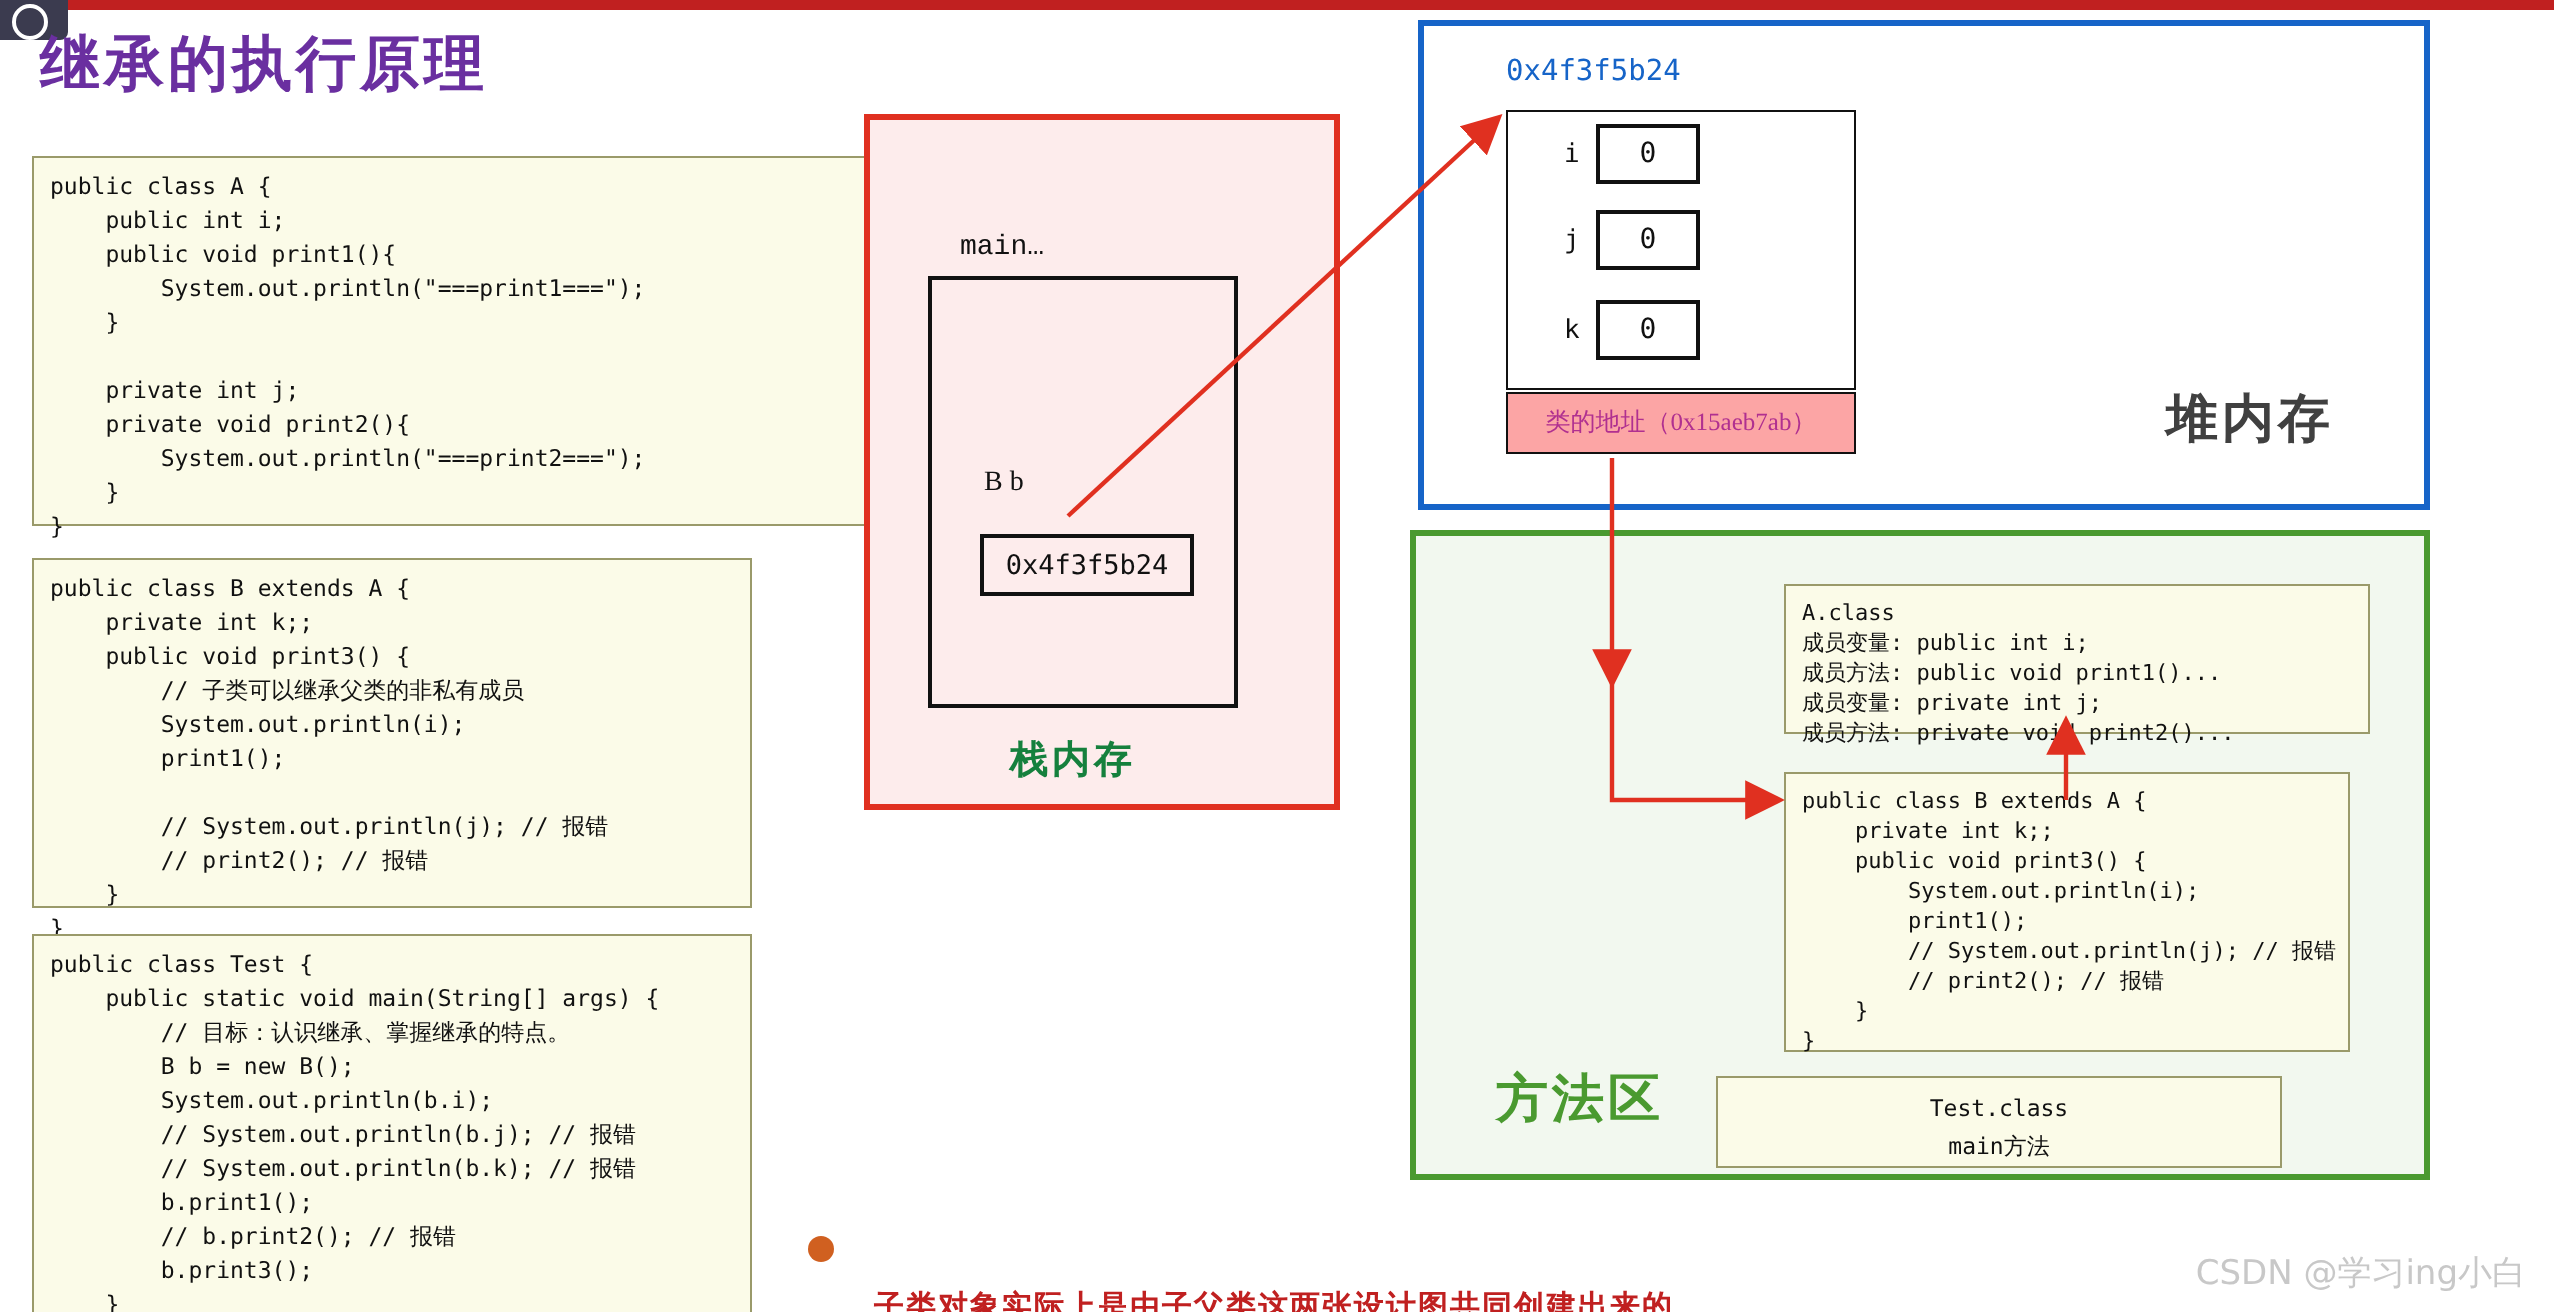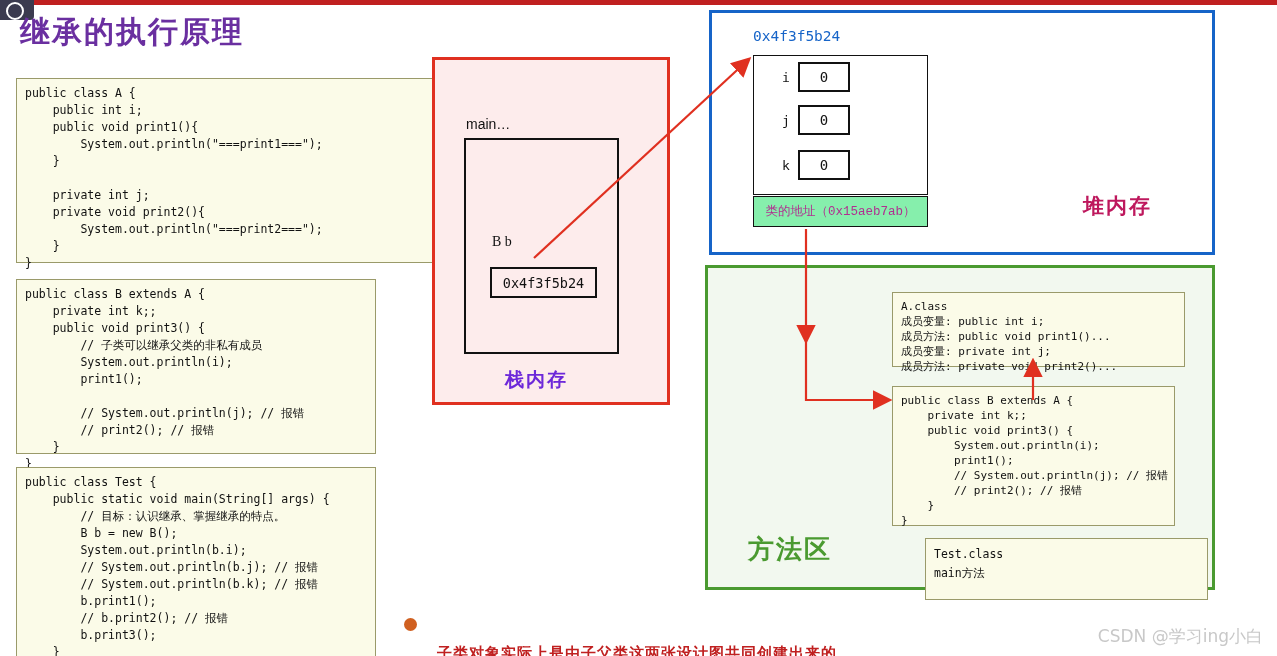--- a/index.html
+++ b/index.html
@@ -49,25 +49,25 @@
   #code-test{ left:16px; top:455px; width:360px; height:198px; }
 
   
   .stack-outer{
     position:absolute;left:432px;top:57px;width:238px;height:348px;
     background:#fdecec;border:3px solid #e03020;box-sizing:border-box;
   }
   .stack-label{
     position:absolute;left:505px;top:367px;
     font-family:"DejaVu Sans", sans-serif;
-    font-weight:bold;font-size:19px;color:#6d28d9;letter-spacing:2px;
+    font-weight:bold;font-size:19px;color:#15803d;letter-spacing:2px;
   }
   .main-label{
-    position:absolute;left:466px;top:116px;
-    font-family:Liberation Sans, sans-serif;
+    position:absolute;left:480px;top:116px;
+    font-family:Liberation Mono, monospace;
     font-size:14px;color:#111;
   }
   .main-frame{
     position:absolute;left:464px;top:138px;width:155px;height:216px;
     border:2px solid #111;box-sizing:border-box;background:transparent;
   }
   .bb{
     position:absolute;left:492px;top:234px;
     font-family:Liberation Serif, serif;
     font-size:14px;color:#111;
@@ -81,21 +81,21 @@
   }
 
   
   .heap-outer{
     position:absolute;left:709px;top:10px;width:506px;height:245px;
     border:3px solid #1664c8;box-sizing:border-box;background:#ffffff;
   }
   .heap-label{
     position:absolute;left:1083px;top:192px;
     font-family:"DejaVu Sans", sans-serif;
-    font-weight:bold;font-size:21px;color:#be185d;letter-spacing:2px;
+    font-weight:bold;font-size:26px;color:#404040;letter-spacing:2px;
   }
   .obj-addr{
     position:absolute;left:753px;top:28px;
     font-family:"DejaVu Sans Mono","Liberation Mono",monospace;
     font-size:14.5px;color:#1664c8;
   }
   .obj-box{
     position:absolute;left:753px;top:55px;width:175px;height:140px;
     border:1px solid #111;box-sizing:border-box;background:#ffffff;
   }
@@ -106,39 +106,39 @@
   }
   .field-cell{
     position:absolute;width:52px;height:30px;border:2px solid #111;
     box-sizing:border-box;background:#fff;
     font-family:"DejaVu Sans Mono","Liberation Mono",monospace;
     font-size:14px;color:#111;
     display:flex;align-items:center;justify-content:center;
   }
   .class-addr-box{
     position:absolute;left:753px;top:196px;width:175px;height:31px;
-    border:1px solid #111;box-sizing:border-box;background:#86efac;
+    border:1px solid #111;box-sizing:border-box;background:#fca5a5;
     display:flex;align-items:center;justify-content:center;
-    font-family:Liberation Mono, monospace;
+    font-family:Liberation Serif, serif;
     font-size:12.5px;color:#b03090;
   }
 
   
   .method-outer{
     position:absolute;left:705px;top:265px;width:510px;height:325px;
     border:3px solid #4a9a30;box-sizing:border-box;background:#f2f8ef;
   }
   .method-label{
     position:absolute;left:748px;top:532px;
     font-family:"DejaVu Sans", sans-serif;
     font-weight:bold;font-size:26px;color:#4a9a30;letter-spacing:2px;
   }
   #aclass-box{ left:892px; top:281px; width:293px; height:75px; font-size:11px; line-height:15px;}
   #bclass-box{ left:892px; top:375px; width:283px; height:140px; font-size:11px; line-height:15px;}
-  #testclass-box{ left:925px; top:526px; width:283px; height:62px; font-size:11.5px; line-height:19px;}
+  #testclass-box{ left:858px; top:526px; width:283px; height:46px; font-size:11.5px; line-height:19px;text-align:center;}
 
   svg.arrows{ position:absolute;left:0;top:0;width:1277px;height:656px;pointer-events:none; }
 
   .bullet-dot{
     position:absolute;left:404px;top:618px;width:13px;height:13px;border-radius:50%;
     background:#d06020;
   }
   .bullet-text{
     position:absolute;left:437px;top:614px;
     font-family:"DejaVu Sans", sans-serif;

